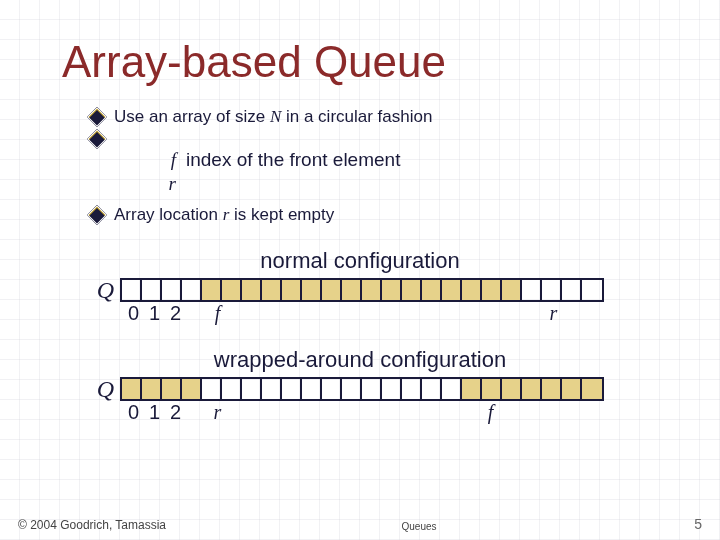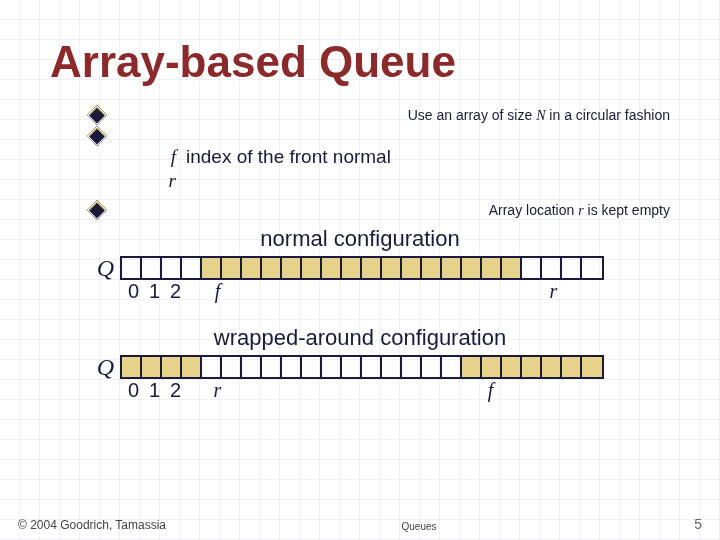--- a/index.html
+++ b/index.html
@@ -10,52 +10,52 @@
       repeating-linear-gradient(to right, transparent 0 19px, rgba(200,200,210,0.25) 19px 20px),
       repeating-linear-gradient(to bottom, transparent 0 19px, rgba(200,200,210,0.25) 19px 20px),
       #fff;
     font-family: Verdana, Arial, sans-serif;
     color: #1a1a3a;
     position: relative;
     padding: 40px 50px 0 50px;
   }
   .title {
     font-size: 44px;
-    font-weight: 700;
+    font-weight: 400;
     color: #8b2a2a;
     margin-bottom: 22px;
     line-height: 1;
+    margin-left: 12px;
   }
   .bullets { padding-left: 40px; }
   .bullet-row {
     display: flex;
     align-items: baseline;
     gap: 10px;
-    font-size: 14px;
+    font-size: 17px;
     line-height: 1.3;
     margin-bottom: 2px;
-    justify-content: space-between;
   }
   .diamond-icon {
     width: 14px; height: 14px;
     transform: rotate(45deg);
     background: #1a1a3a;
     box-shadow: inset 0 0 0 1px #fff, inset 2px 2px 0 #c0a030;
     flex: 0 0 14px;
     position: relative;
     top: 2px;
   }
   .sublist {
     margin: 4px 0 8px 68px;
     font-size: 19px;
   }
   .subrow { display: flex; gap: 10px; line-height: 1.25; }
   .subvar { font-family: "Times New Roman", serif; font-style: italic; width: 18px; text-align: right; }
   .ital-serif { font-family: "Times New Roman", serif; font-style: italic; }
-  .caption { text-align: center; font-size: 22px; margin-top: 6px; }
+  .caption { text-align: center; font-size: 22px; margin-top: 22px; }
 
   .diag {
     margin: 4px auto 0 auto;
     width: 540px;
   }
   .diag-top { display: flex; align-items: flex-start; }
   .qlabel {
     font-family: "Times New Roman", serif;
     font-style: italic;
     font-size: 24px;
@@ -110,21 +110,21 @@
     <div>
       <span>Use an array of size </span><span class="ital-serif">N</span><span> in a circular fashion</span>
     </div>
   </div>
   <div class="bullet-row">
     <div class="diamond-icon"></div>
   </div>
   <div class="sublist">
     <div class="subrow">
       <span class="subvar">f</span>
-      <span>index of the front normal</span>
+      <span>index of the front element</span>
     </div>
     <div class="subrow">
       <span class="subvar">r</span>
     </div>
   </div>
   <div class="bullet-row">
     <div class="diamond-icon"></div>
     <div>
       <span>Array location </span><span class="ital-serif">r</span><span> is kept empty</span>
     </div>

